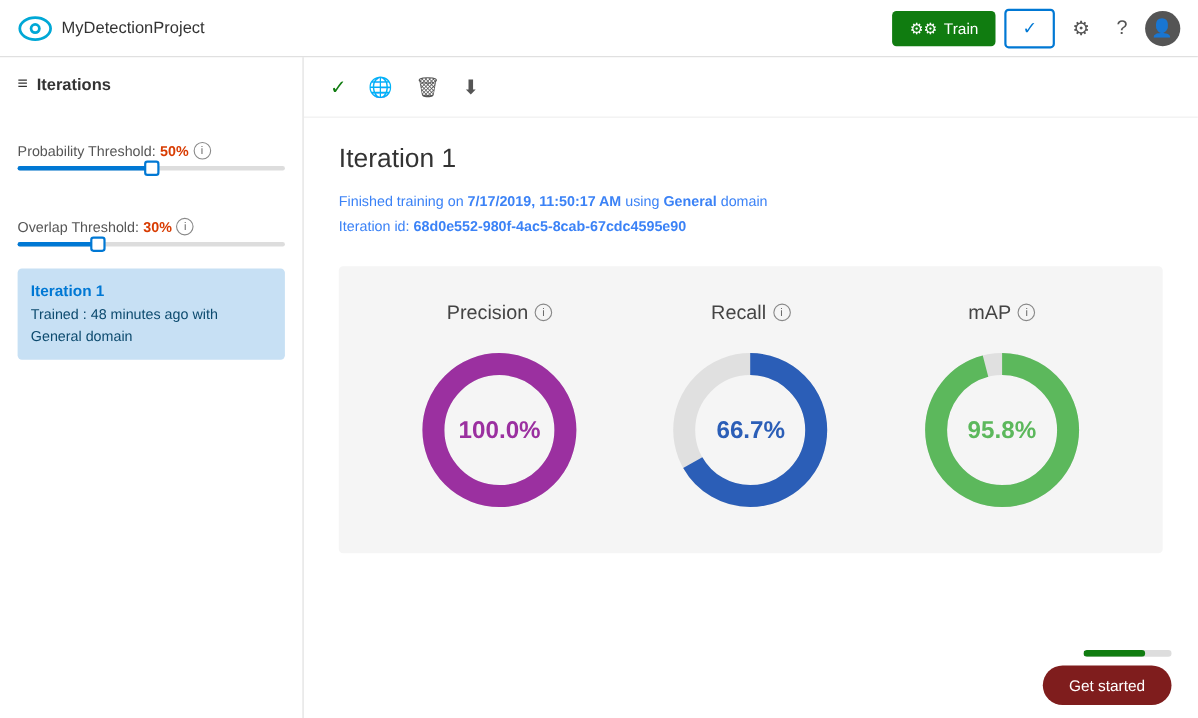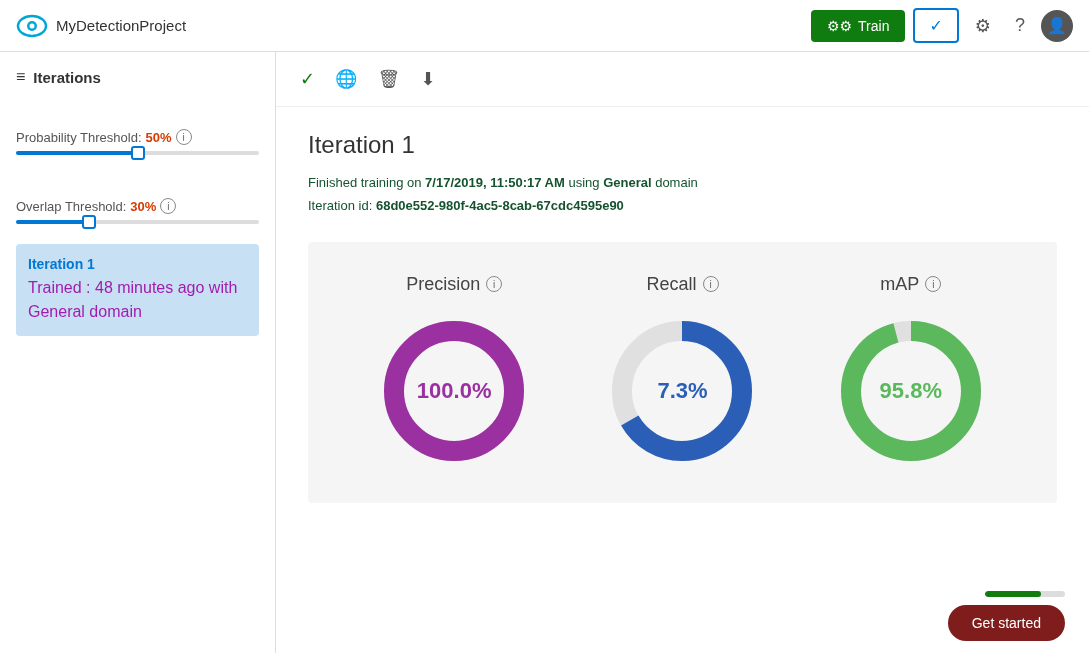--- a/index.html
+++ b/index.html
@@ -175,22 +175,22 @@
       padding: 12px;
       cursor: pointer;
     }
     .iteration-item-name {
       font-size: 14px;
       font-weight: 600;
       color: #0078d4;
       margin-bottom: 4px;
     }
     .iteration-item-desc {
-      font-size: 16px;
-      color: #a21caf;
+      font-size: 13px;
+      color: #0c4a6e;
       line-height: 1.5;
     }
 
     
     .content {
       flex: 1;
       overflow-y: auto;
       padding: 0;
     }
     .toolbar {
@@ -212,21 +212,21 @@
       padding: 24px 32px;
     }
     .iteration-title {
       font-size: 24px;
       font-weight: 400;
       color: #333;
       margin-bottom: 12px;
     }
     .iteration-info {
       font-size: 13px;
-      color: #14532d;
+      color: #3b82f6;
       line-height: 1.8;
       margin-bottom: 24px;
     }
     .iteration-info .bold {
       font-weight: 700;
     }
 
     
     .metrics-container {
       background: #f5f5f5;
@@ -425,21 +425,21 @@
         <div class="metric-card">
           <div class="metric-label">
             <span>Recall</span>
             <span class="info-icon">i</span>
           </div>
           <div class="donut-container">
             <svg viewBox="0 0 160 160">
               <circle cx="80" cy="80" r="60" fill="none" stroke="#e0e0e0" stroke-width="20"></circle>
               <circle cx="80" cy="80" r="60" fill="none" stroke="#2b5eb7" stroke-width="20" stroke-dasharray="251.4 125.6" stroke-dashoffset="0"></circle>
             </svg>
-            <div class="donut-center" style="color: #2b5eb7;">7.3%</div>
+            <div class="donut-center" style="color: #2b5eb7;">66.7%</div>
           </div>
         </div>
 
         <div class="metric-card">
           <div class="metric-label">
             <span>mAP</span>
             <span class="info-icon">i</span>
           </div>
           <div class="donut-container">
             <svg viewBox="0 0 160 160">

